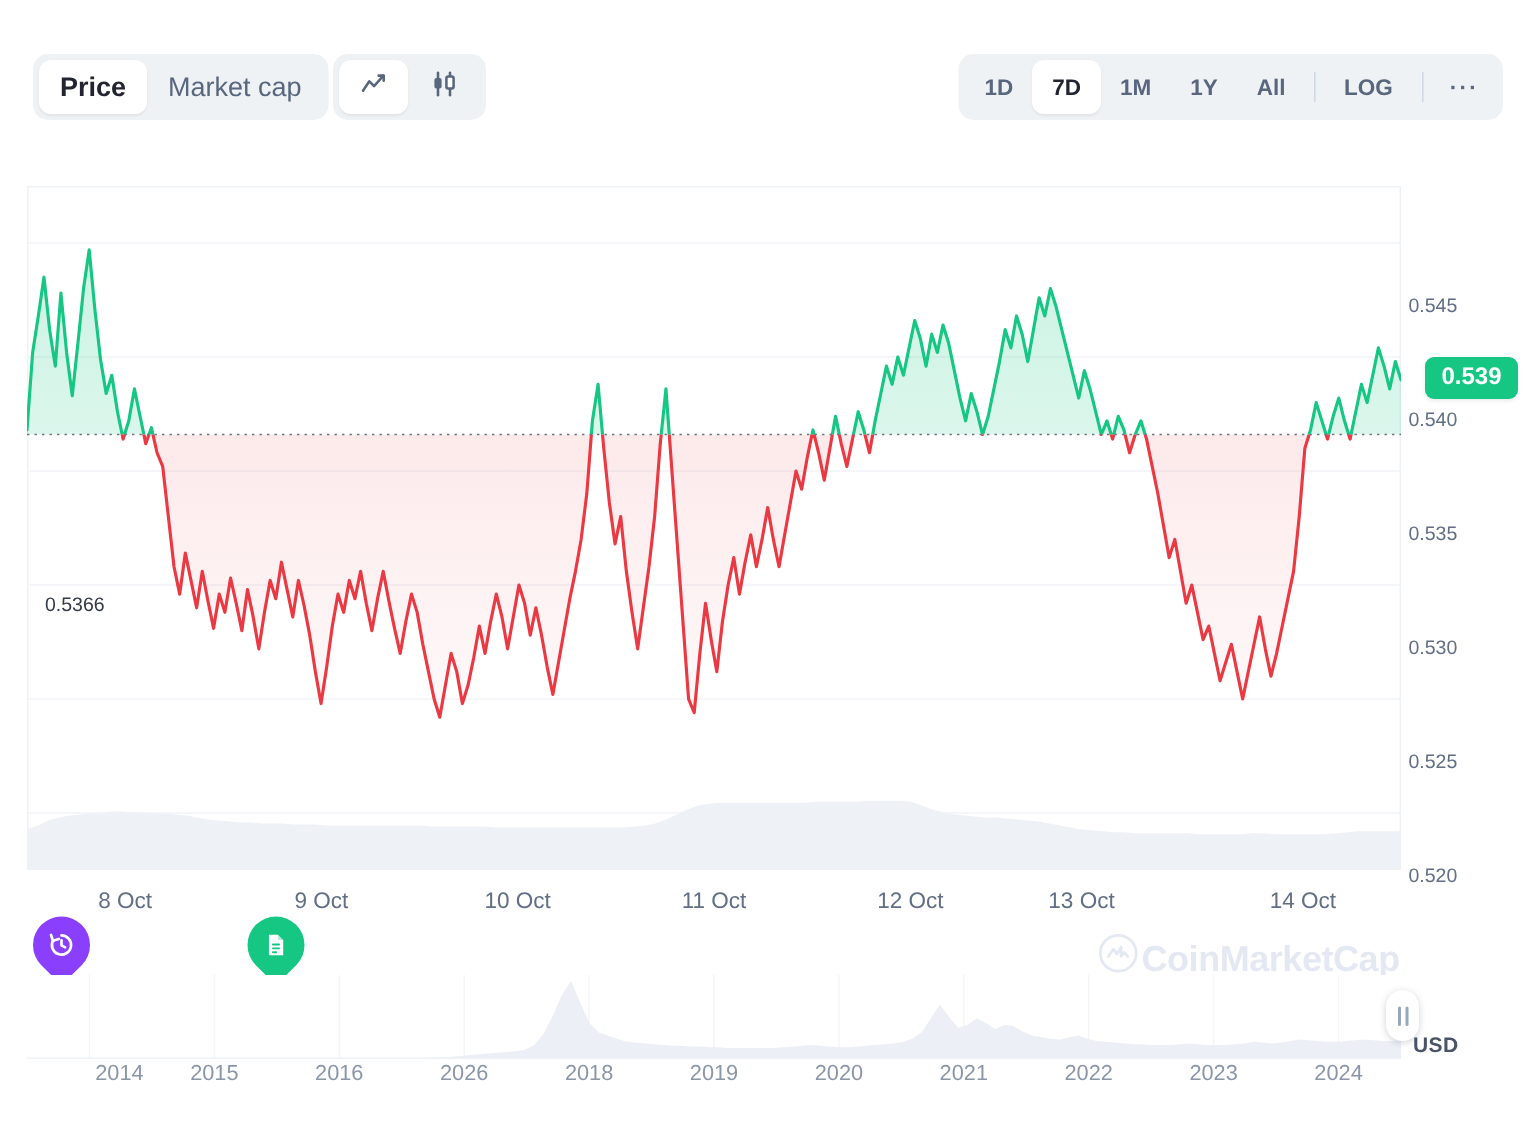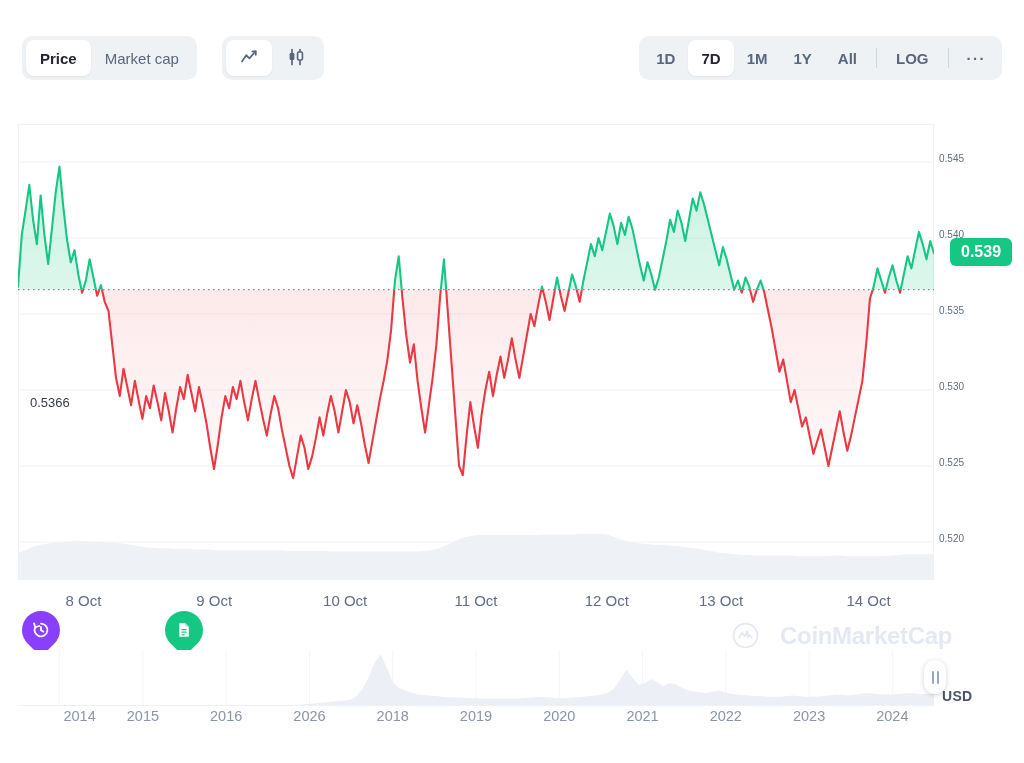--- a/index.html
+++ b/index.html
@@ -15,21 +15,21 @@
   .toolbar { position: absolute; top: 36px; left: 0; width: 1024px; height: 48px; }
 
   .seg-group {
     position: absolute; display: flex; align-items: center;
     background: #eff2f5; border-radius: 10px; padding: 4px;
     height: 44px;
   }
   .seg-btn {
     display: flex; align-items: center; justify-content: center;
     height: 36px; padding: 0 14px; border-radius: 8px;
-    font-size: 15px; color: #58667e; font-weight: 500;
+    font-size: 18px; color: #58667e; font-weight: 500;
     cursor: pointer; white-space: nowrap; border: none; background: transparent;
     font-family: "Liberation Sans", sans-serif;
   }
   .seg-btn.active {
     background: #ffffff; color: #222531; font-weight: 600;
     box-shadow: 0 1px 2px rgba(0,0,0,0.06);
   }
 
   #tabs-price-mcap { left: 22px; top: 0; }
   #chart-type-group { left: 222px; top: 0; }
@@ -42,22 +42,23 @@
   .dots-btn { letter-spacing: 1.5px; font-size: 17px; padding: 0 12px !important; }
 
   
   .chart-wrap { position: absolute; left: 18px; top: 124px; width: 916px; height: 456px; }
   .chart-svg { display: block; }
 
   
   .y-axis { position: absolute; left: 934px; top: 124px; width: 90px; height: 470px; }
   .y-tick {
     position: absolute; left: 5px;
-    font-size: 10px; color: #616e85; font-family: "Liberation Sans", sans-serif;
+    font-size: 13px; color: #616e85; font-family: "Liberation Sans", sans-serif;
     white-space: nowrap;
+    margin-top: 43px;
   }
   .usd-label {
     position: absolute; left: 8px; top: 564px;
     font-size: 14px; font-weight: 700; color: #4a5467;
     letter-spacing: .3px;
   }
   .price-badge {
     position: absolute; left: 16px; top: 258px;
     background: #16c784; color: #fff; font-size: 16px; font-weight: 600;
     padding: 5px 11px; border-radius: 6px; white-space: nowrap;
@@ -67,21 +68,21 @@
   
   .ref-label {
     position: absolute; left: 27px; top: 291px;
     font-size: 13px; color: #343a47; background: rgba(255,255,255,.82);
     padding: 1px 3px; border-radius: 2px; white-space: nowrap;
   }
 
   
   .watermark {
     position: absolute; left: 714px; top: 498px;
-    display: flex; align-items: flex-start; gap: 21px;
+    display: flex; align-items: flex-end; gap: 2px;
     opacity: .55; pointer-events: none;
   }
   .watermark-text {
     font-size: 24px; font-weight: 700; color: #cfd6e8; letter-spacing: -.3px;
     font-family: "Liberation Sans", sans-serif;
   }
 
   
   .x-axis { position: absolute; left: 0; top: 592px; width: 1024px; height: 24px; }
   .x-tick {

